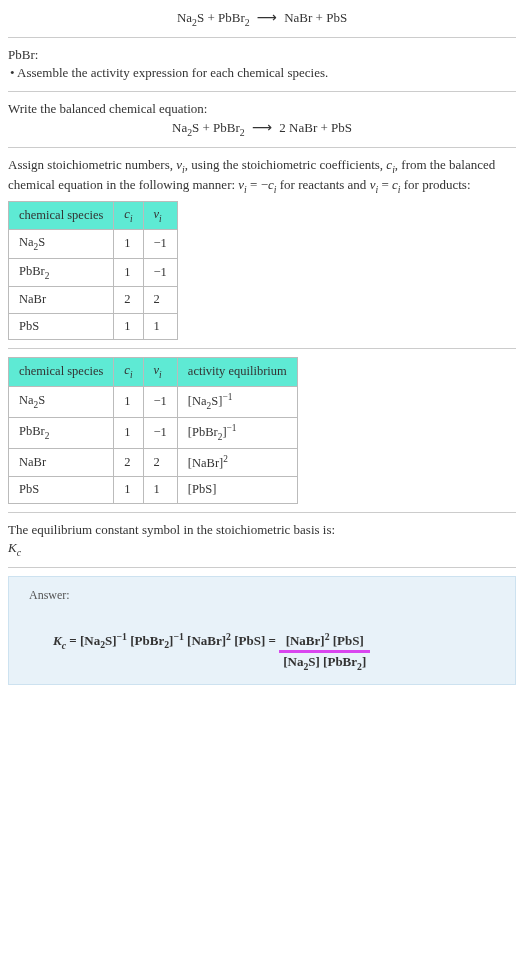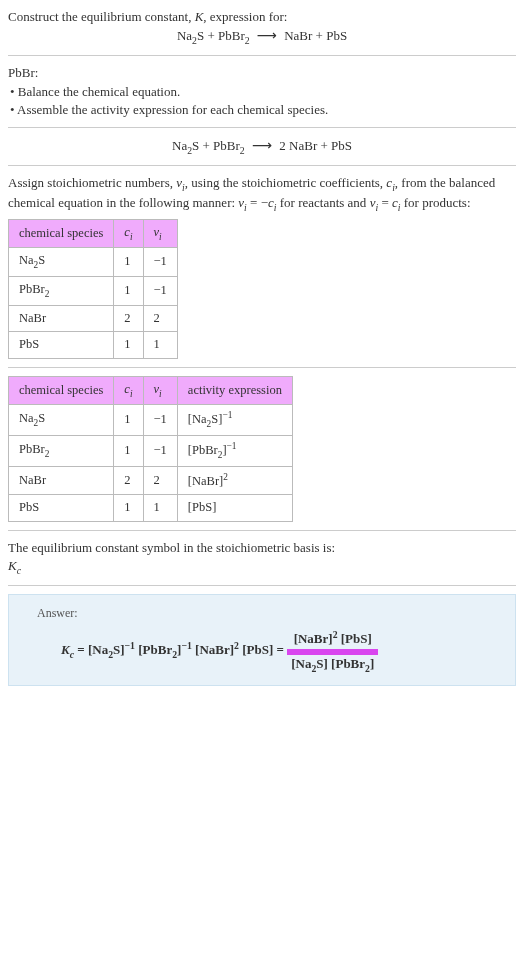--- a/index.html
+++ b/index.html
@@ -5,52 +5,51 @@
 * { box-sizing: border-box; margin: 0; padding: 0; }
 body { font-family: Georgia, 'Times New Roman', serif; font-size: 13px; color: #333; background: #fff; padding: 8px; line-height: 1.4; width: 524px; }
 .section { margin-bottom: 6px; }
 hr { border: none; border-top: 1px solid #ccc; margin: 8px 0; }
 .eq { font-family: Georgia, serif; text-align: center; }
 sub { font-size: 0.75em; vertical-align: sub; }
 sup { font-size: 0.75em; vertical-align: super; }
 .arrow { font-size: 14px; padding: 0 4px; }
 table { border-collapse: collapse; margin: 4px 0 8px 0; font-size: 12.5px; }
 th, td { border: 1px solid #bbb; padding: 4px 10px; text-align: left; }
-th { background: #f0abfc; font-weight: normal; }
-.answer-box { background: #e8f2f9; border: 1px solid #cde2f0; padding: 10px 28px; margin-top: 6px; }
+th { background: #5eead4; font-weight: normal; }
+.answer-box { background: #e8f2f9; border: 1px solid #cde2f0; padding: 10px 20px; margin-top: 6px; }
 .answer-label { font-size: 12px; color: #555; margin-bottom: 6px; }
 .frac { display: inline-block; vertical-align: middle; text-align: center; }
-.frac .num { display: block; border-bottom: 6px solid #d946ef; padding: 0 4px; }
+.frac .num { display: block; border-bottom: 3px solid #d946ef; padding: 0 4px; margin-top: 20px; }
 .frac .den { display: block; padding: 0 4px; text-align: right; }
 .ital { font-style: italic; }
 .bullet { padding-left: 2px; }
 .kc { font-style: italic; }
 .indent { padding-left: 24px; font-weight: bold; }
 </style>
 </head>
 <body>
 
 <div class="section">
-  <div>Construct the equilibrium constant, <span class="ital">K</span>, expression for:</div>
   <div class="eq">
     Na<sub>2</sub>S + PbBr<sub>2</sub> <span class="arrow">⟶</span> NaBr + PbS
   </div>
 </div>
 
 <hr>
 
 <div class="section">
   <div>PbBr:</div>
-  <div class="bullet">• Balance the chemical equation.</div>
   <div class="bullet">• Assemble the activity expression for each chemical species.</div>
 </div>
 
 <hr>
 
 <div class="section">
+  <div>Write the balanced chemical equation:</div>
   <div class="eq">
     Na<sub>2</sub>S + PbBr<sub>2</sub> <span class="arrow">⟶</span> 2 NaBr + PbS
   </div>
 </div>
 
 <hr>
 
 <div class="section">
   <div>
     Assign stoichiometric numbers, <span class="ital">ν<sub>i</sub></span>, using the stoichiometric coefficients, <span class="ital">c<sub>i</sub></span>, from the balanced chemical equation in the following manner: <span class="ital">ν<sub>i</sub></span> = −<span class="ital">c<sub>i</sub></span> for reactants and <span class="ital">ν<sub>i</sub></span> = <span class="ital">c<sub>i</sub></span> for products:
@@ -88,21 +87,21 @@
 
 <hr>
 
 <div class="section">
   <table>
     <tbody>
         <tr>
       <th>chemical species</th>
       <th><span class="ital">c<sub>i</sub></span></th>
       <th><span class="ital">ν<sub>i</sub></span></th>
-      <th>activity expression</th>
+      <th>activity equilibrium</th>
     </tr>
     <tr>
           <td>Na<sub>2</sub>S</td>
           <td>1</td>
           <td>−1</td>
           <td>[Na<sub>2</sub>S]<sup>−1</sup></td>
         </tr>
     <tr>
           <td>PbBr<sub>2</sub></td>
           <td>1</td>

